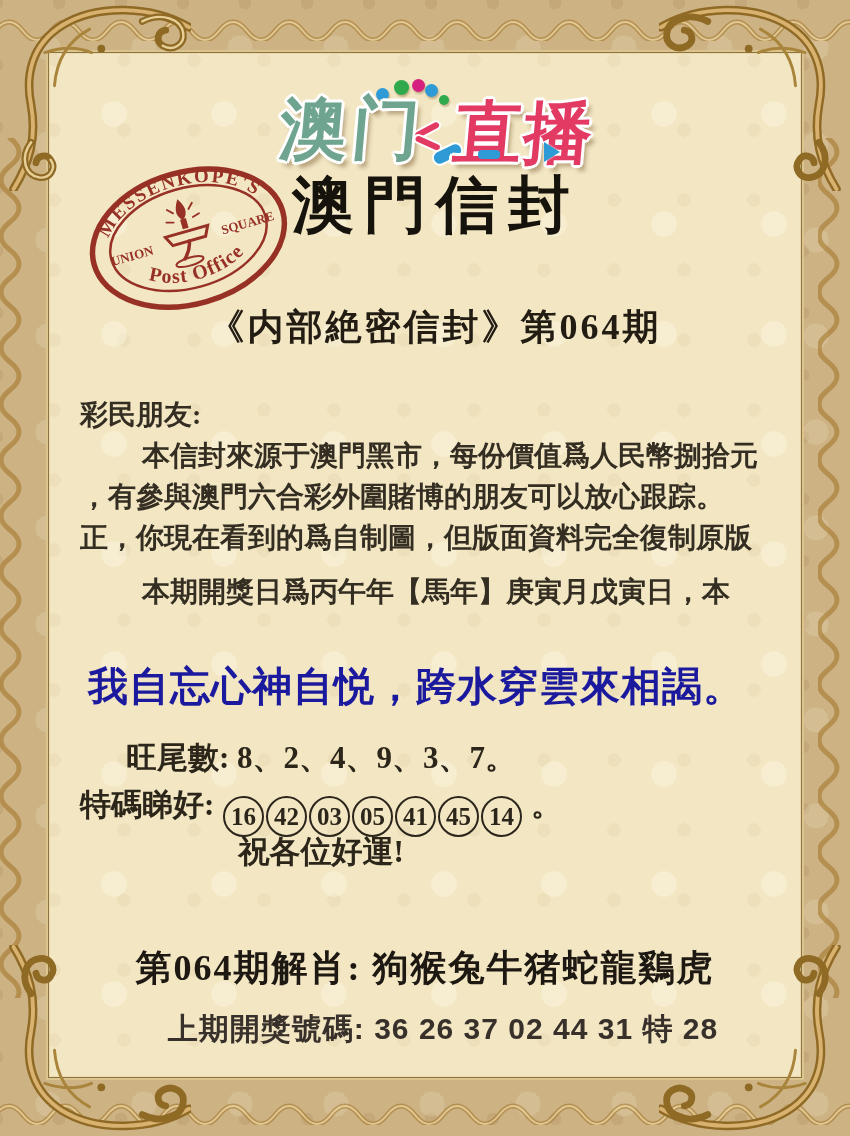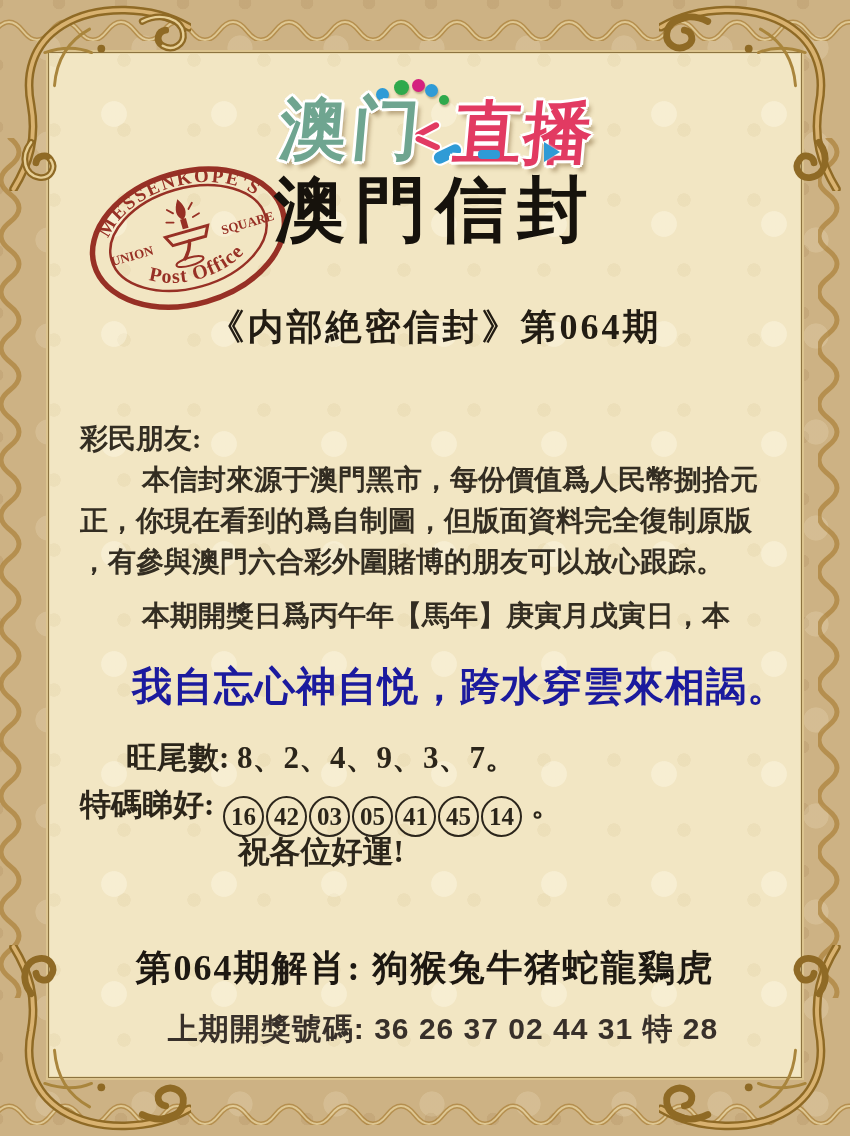--- a/index.html
+++ b/index.html
@@ -85,34 +85,34 @@
     border-top:10px solid transparent; border-bottom:10px solid transparent;
     border-left:16px solid #2f9bd6; filter:drop-shadow(0 0 1px #fff); }
 
   
   .stamp { position:absolute; left:84px; top:164px; width:210px; height:152px;
     transform:rotate(-16deg); z-index:2; opacity:.95; }
   .stamp text { fill:#93271d; font-family:"Liberation Serif",serif; font-weight:bold; }
 
   
   .title { position:absolute; left:0; top:163px; width:100%; text-align:center;
-    padding-left:22px; font-size:71px; font-weight:bold; color:#16120c;
+    padding-left:22px; font-size:62px; font-weight:bold; color:#16120c;
     letter-spacing:10px; z-index:3; }
   .subtitle { position:absolute; left:0; top:303px; width:100%; text-align:center;
     font-size:36px; font-weight:600; color:#221c13; letter-spacing:3px; z-index:3;padding-left:20px; }
 
   
   .bodytext { position:absolute; left:80px; top:394px; width:696px; z-index:3;
-    font-size:28px; line-height:41px; font-weight:600; color:#332d22;margin-top:24px; }
+    font-size:28px; line-height:41px; font-weight:600; color:#332d22; }
   .bodytext .indent { text-indent:62px; }
   .pgap { height:13px; }
 
   .motto { position:absolute; left:88px; top:659px; z-index:3;
     font-family:"Liberation Sans","DejaVu Sans",sans-serif; font-weight:bold;
-    font-size:40px; color:#1b1a9e; letter-spacing:1px;margin-left:44px; }
+    font-size:40px; color:#1b1a9e; letter-spacing:1px; }
 
   .picks { position:absolute; left:80px; top:734px; z-index:3;
     font-size:31px; font-weight:bold; color:#2b251a; }
   .picks .row { height:47px; line-height:47px; white-space:nowrap;text-align:center; }
   .cnum { display:inline-flex; width:41px; height:41px; margin:0 1px;
     border:2.5px solid #2b251b; border-radius:50%; align-items:center;
     justify-content:center; font-size:25px; font-weight:600;
     vertical-align:-10px; background:transparent; }
   .suffix { margin-left:8px; }
 
@@ -232,22 +232,22 @@
       <ellipse cx="100" cy="96" rx="14" ry="4" stroke-width="2" fill="none"></ellipse>
     </g>
   </svg>
 
   <div class="title">澳門信封</div>
   <div class="subtitle">《内部絶密信封》第064期</div>
 
   <div class="bodytext">
     <div>彩民朋友:</div>
     <div class="indent">本信封來源于澳門黑市，每份價值爲人民幣捌拾元</div>
+    <div>，有參與澳門六合彩外圍賭博的朋友可以放心跟踪。</div>
     <div>正，你現在看到的爲自制圖，但版面資料完全復制原版</div>
-    <div>，有參與澳門六合彩外圍賭博的朋友可以放心跟踪。</div>
     <div class="pgap"></div>
     <div class="indent">本期開獎日爲丙午年【馬年】庚寅月戊寅日，本</div>
   </div>
 
   <div class="motto">我自忘心神自悦，跨水穿雲來相謁。</div>
 
   <div class="picks">
     <div class="row">
       <span>旺尾數: </span><span>8、2、4、9、3、7。</span>
     </div>

